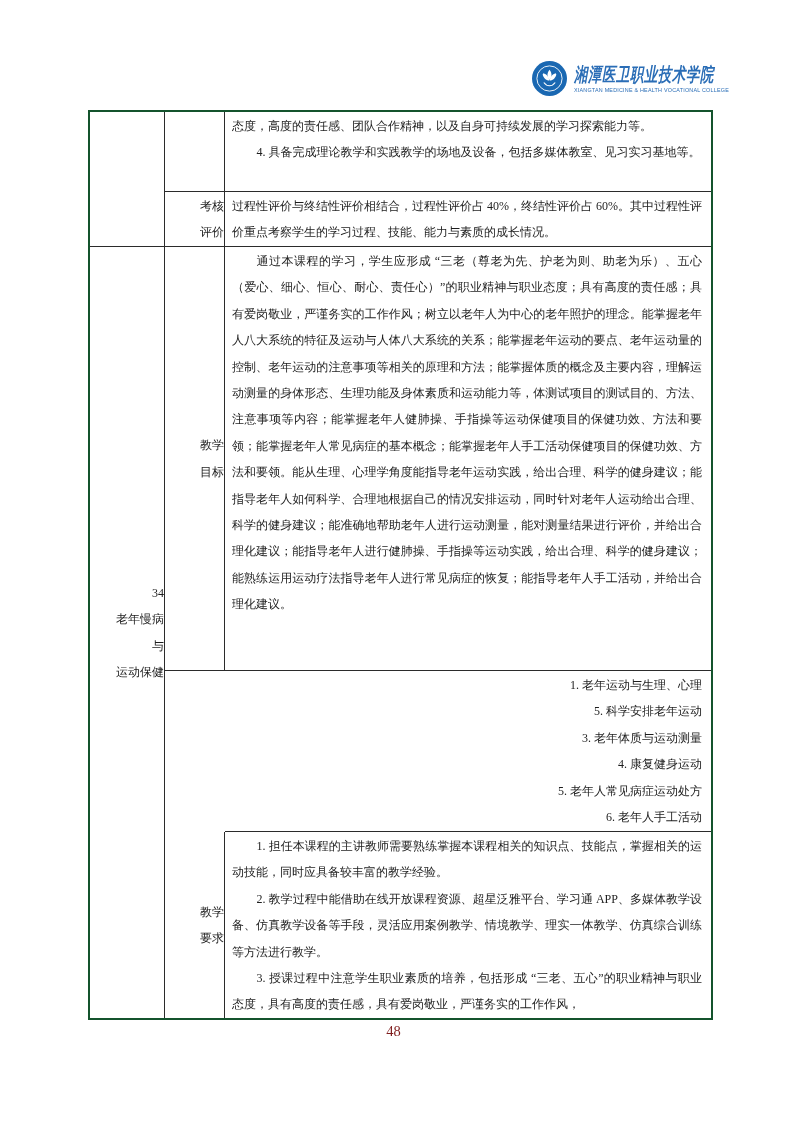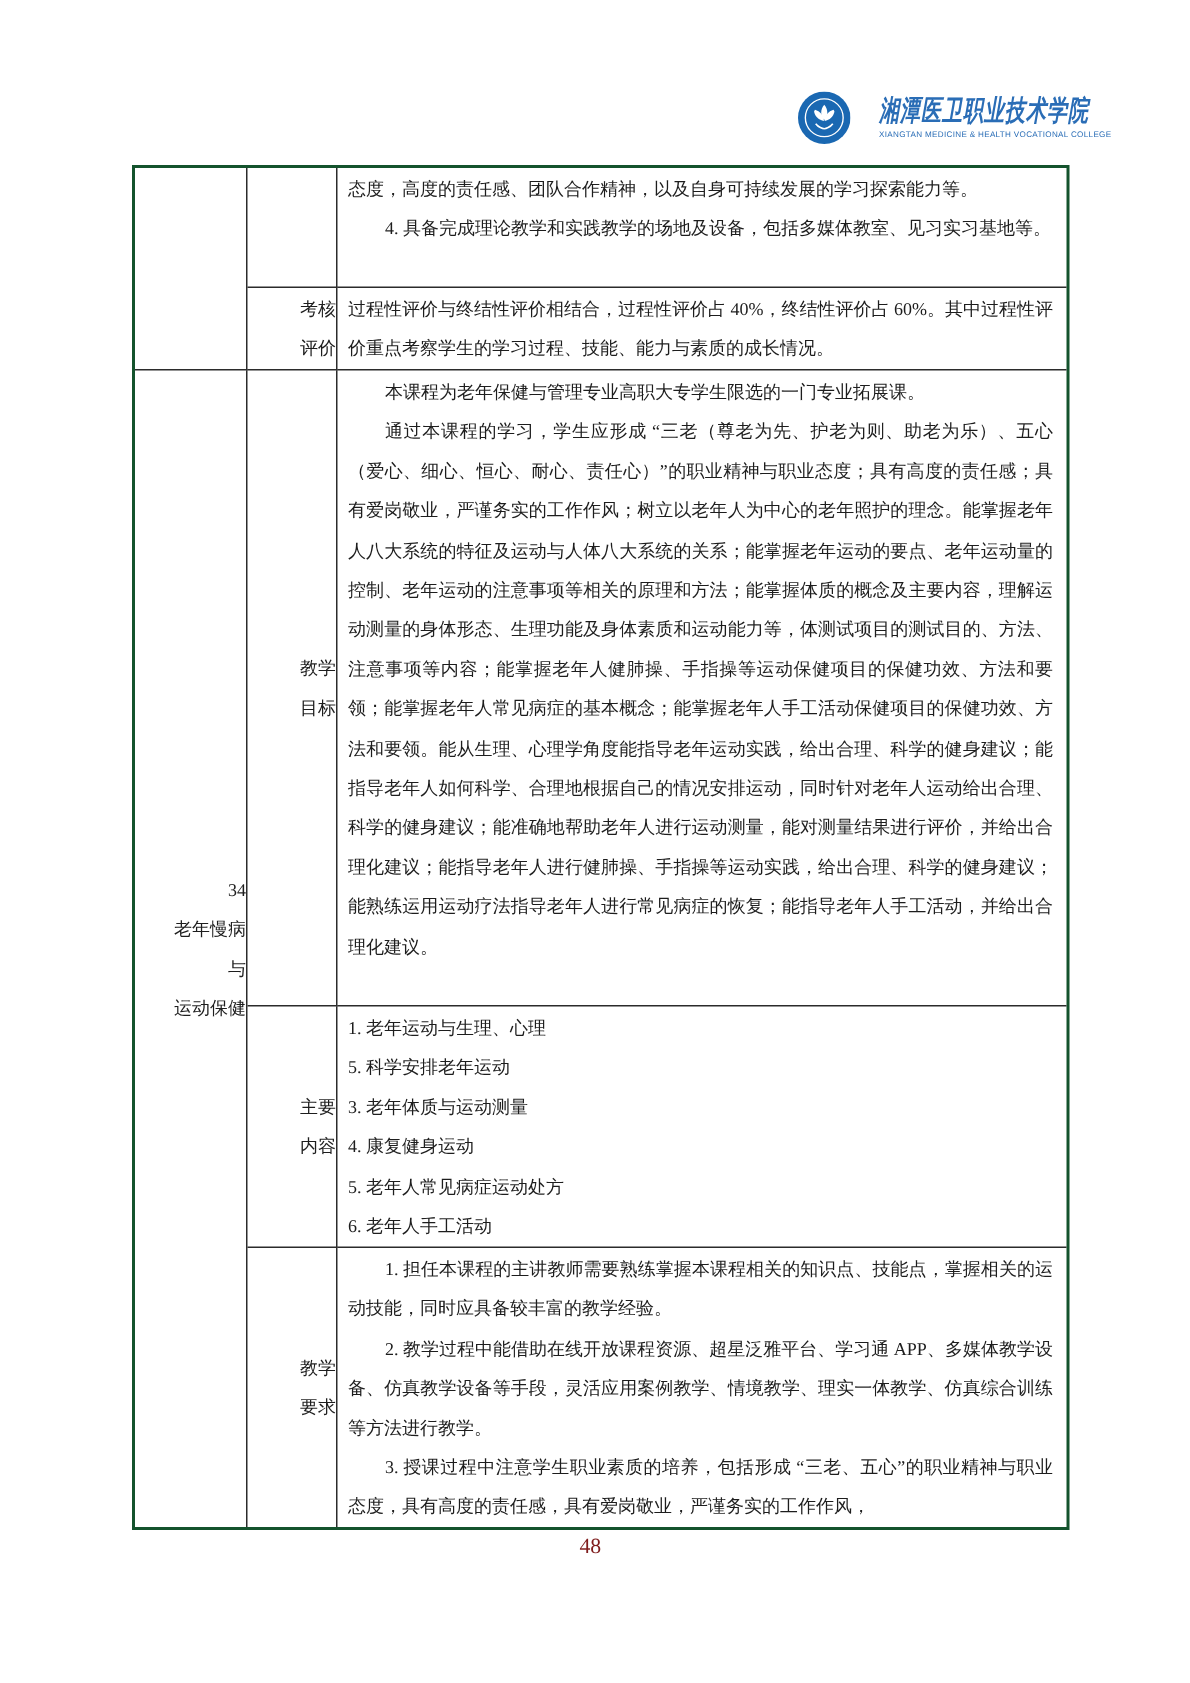--- a/index.html
+++ b/index.html
@@ -6,21 +6,21 @@
   .page{
     position:relative;
     width:793px;height:1122px;
     background:#ffffff;
     font-family:"Liberation Serif","DejaVu Serif",serif;
     color:#1d1d1d;
     overflow:hidden;
   }
 
   
-  .logo{position:absolute;left:532px;top:61px;display:flex;align-items:center;gap:19px;}
+  .logo{position:absolute;left:532px;top:61px;display:flex;align-items:center;gap:7px;}
   .emblem{width:35px;height:35px;flex:0 0 auto;}
   .logo-text{display:flex;flex-direction:column;justify-content:center;}
   .college-zh{
     font-size:19px;font-weight:bold;font-style:italic;
     color:#2a6db6;white-space:nowrap;
     transform:scaleX(0.70);transform-origin:left center;
     line-height:22px;letter-spacing:1px;
   }
   .college-en{
     font-family:"Liberation Sans","DejaVu Sans",sans-serif;
@@ -59,21 +59,21 @@
     display:flex;flex-direction:column;align-items:flex-end;justify-content:center;
     line-height:26.4px;text-align:center;
   }
   .content-cell{
     padding:1px 9px 0 7px;
     line-height:26.4px;
     text-align:justify;
   }
   .content-cell p{margin:0;}
   .indent{text-indent:2.05em;}
-  .item-line{white-space:nowrap;text-align:left;}
+  .item-line{white-space:nowrap;text-align:right;}
 
   
   .page-num{
     position:absolute;top:1023px;left:0;width:787px;
     text-align:center;font-size:14.5px;color:#7f1d1d;
   }
 </style>
 </head>
 <body>
 
@@ -120,28 +120,23 @@
       <span>与</span>
       <span>运动保健</span>
     </div>
 
     <div class="cell label-cell c2r3">
       <span>教学</span>
       <span>目标</span>
     </div>
 
     <div class="cell content-cell c3r3 last-col">
-      <p class="indent">本课程为老年保健与管理专业高职大专学生限选的一门专业拓展课。</p>
       <p class="indent">通过本课程的学习，学生应形成 “三老（尊老为先、护老为则、助老为乐）、五心（爱心、细心、恒心、耐心、责任心）”的职业精神与职业态度；具有高度的责任感；具有爱岗敬业，严谨务实的工作作风；树立以老年人为中心的老年照护的理念。能掌握老年人八大系统的特征及运动与人体八大系统的关系；能掌握老年运动的要点、老年运动量的控制、老年运动的注意事项等相关的原理和方法；能掌握体质的概念及主要内容，理解运动测量的身体形态、生理功能及身体素质和运动能力等，体测试项目的测试目的、方法、注意事项等内容；能掌握老年人健肺操、手指操等运动保健项目的保健功效、方法和要领；能掌握老年人常见病症的基本概念；能掌握老年人手工活动保健项目的保健功效、方法和要领。能从生理、心理学角度能指导老年运动实践，给出合理、科学的健身建议；能指导老年人如何科学、合理地根据自己的情况安排运动，同时针对老年人运动给出合理、科学的健身建议；能准确地帮助老年人进行运动测量，能对测量结果进行评价，并给出合理化建议；能指导老年人进行健肺操、手指操等运动实践，给出合理、科学的健身建议；能熟练运用运动疗法指导老年人进行常见病症的恢复；能指导老年人手工活动，并给出合理化建议。</p>
     </div>
 
-    <div class="cell label-cell c2r4">
-      <span>主要</span>
-      <span>内容</span>
-    </div>
 
     <div class="cell content-cell c3r4 last-col">
       <div class="item-line">1. 老年运动与生理、心理</div>
       <div class="item-line">5. 科学安排老年运动</div>
       <div class="item-line">3. 老年体质与运动测量</div>
       <div class="item-line">4. 康复健身运动</div>
       <div class="item-line">5. 老年人常见病症运动处方</div>
       <div class="item-line">6. 老年人手工活动</div>
     </div>
 

